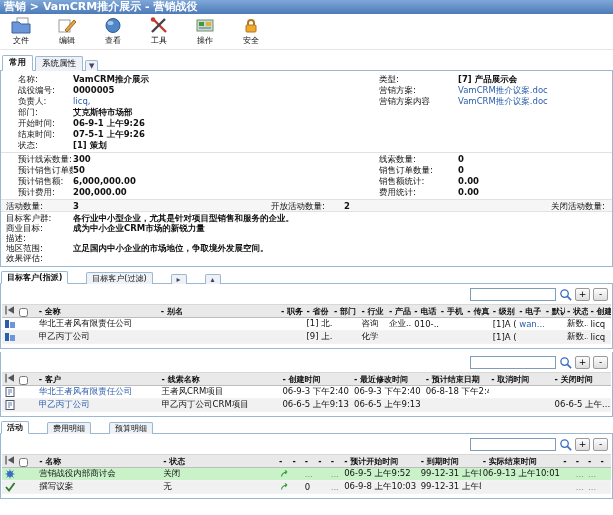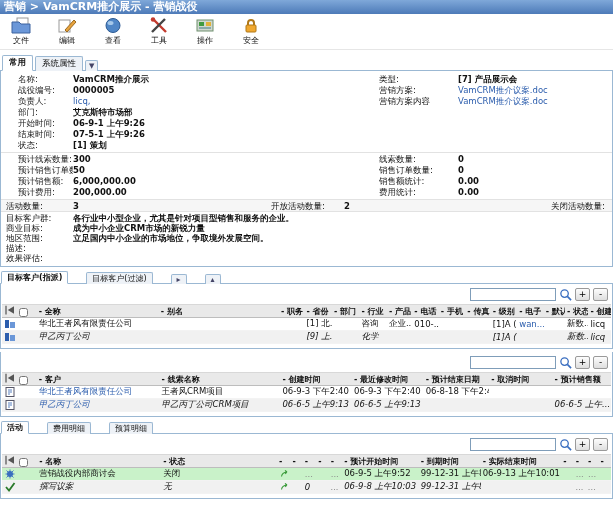--- a/index.html
+++ b/index.html
@@ -52,21 +52,21 @@
   .mag svg{width:100%;height:100%;}
   .sbtn{width:15px;height:13px;font-size:9px;line-height:9px;text-align:center;border:1px solid #9a9a9a;
         background:linear-gradient(#fdfdfd,#dedede);border-radius:2px;cursor:pointer;
         font-family:"DejaVu Sans","Liberation Sans",sans-serif;}
   table.grid{border-collapse:collapse;table-layout:fixed;width:100%;margin-top:1px;}
   table.grid th{background:var(--hdr);font-weight:bold;text-align:left;font-size:8px;height:13px;
                 padding:0 2px;border-top:1px solid #d8d8d8;border-bottom:1px solid #bdbdbd;
                 overflow:hidden;white-space:nowrap;cursor:pointer;}
   table.grid td{font-size:8.5px;height:11px;padding:0 2px;overflow:hidden;white-space:nowrap;
                 border-bottom:1px solid #f3f3f3;}
-  tr.alt td{background:var(--alt);font-style:italic;}
+  tr.alt td{background:var(--alt);}
   tr.green td{background:var(--green);margin-top:19px;}
   .selcell{width:34px;}
   .iconcell .icn{display:inline-block;width:12px;height:10px;vertical-align:middle;}
   .icn svg{width:12px;height:10px;}
   .hcb{width:9px;height:9px;margin-left:3px;vertical-align:middle;}
   .dim{color:#8a8a8a;}
 </style>
 </head>
 <body>
 
@@ -211,26 +211,26 @@
     <div>
         <div class="trow">
           <span class="tl">目标客户群:</span>
           <span class="tv bold">各行业中小型企业，尤其是针对项目型销售和服务的企业。</span>
         </div>
         <div class="trow">
           <span class="tl">商业目标:</span>
           <span class="tv bold">成为中小企业CRM市场的新锐力量</span>
         </div>
         <div class="trow">
+          <span class="tl">描述:</span>
+          <span class="tv bold"></span>
+        </div>
+        <div class="trow">
           <span class="tl">地区范围:</span>
           <span class="tv bold">立足国内中小企业的市场地位，争取境外发展空间。</span>
-        </div>
-        <div class="trow">
-          <span class="tl">描述:</span>
-          <span class="tv bold"></span>
         </div>
         <div class="trow">
           <span class="tl">效果评估:</span>
           <span class="tv bold"></span>
         </div>
       </div>
   </div>
 
   <div>
       <section class="section">
@@ -366,21 +366,21 @@
                 <th class="selcell"><span class="icn"><svg viewBox="0 0 8 8">
                       <path d="M0.8 0.5 V7.5" stroke="#555"></path>
                       <path d="M2.2 4 L7.2 1 V7 Z" fill="#555"></path>
                     </svg></span><input class="hcb" type="checkbox" style=""></th>
                 <th>- 客户</th>
                 <th>- 线索名称</th>
                 <th>- 创建时间</th>
                 <th>- 最近修改时间</th>
                 <th>- 预计结束日期</th>
                 <th>- 取消时间</th>
-                <th>- 预计销售额</th>
+                <th>- 关闭时间</th>
               </tr>
             </thead>
             <tbody>
               <tr class="datarow">
                 <td class="iconcell"><span class="icn"><svg viewBox="0 0 12 10">
                       <rect x="2" y="0.5" width="8" height="9" fill="#fff" stroke="#556"></rect>
                       <path d="M4 3h4M4 5h4M4 7h2" stroke="#2b5dad" stroke-width="0.8"></path>
                     </svg></span></td>
                 <td><a class="lnk" href="#">华北王者风有限责任公司</a></td>
                 <td>王者风CRM项目</td>

